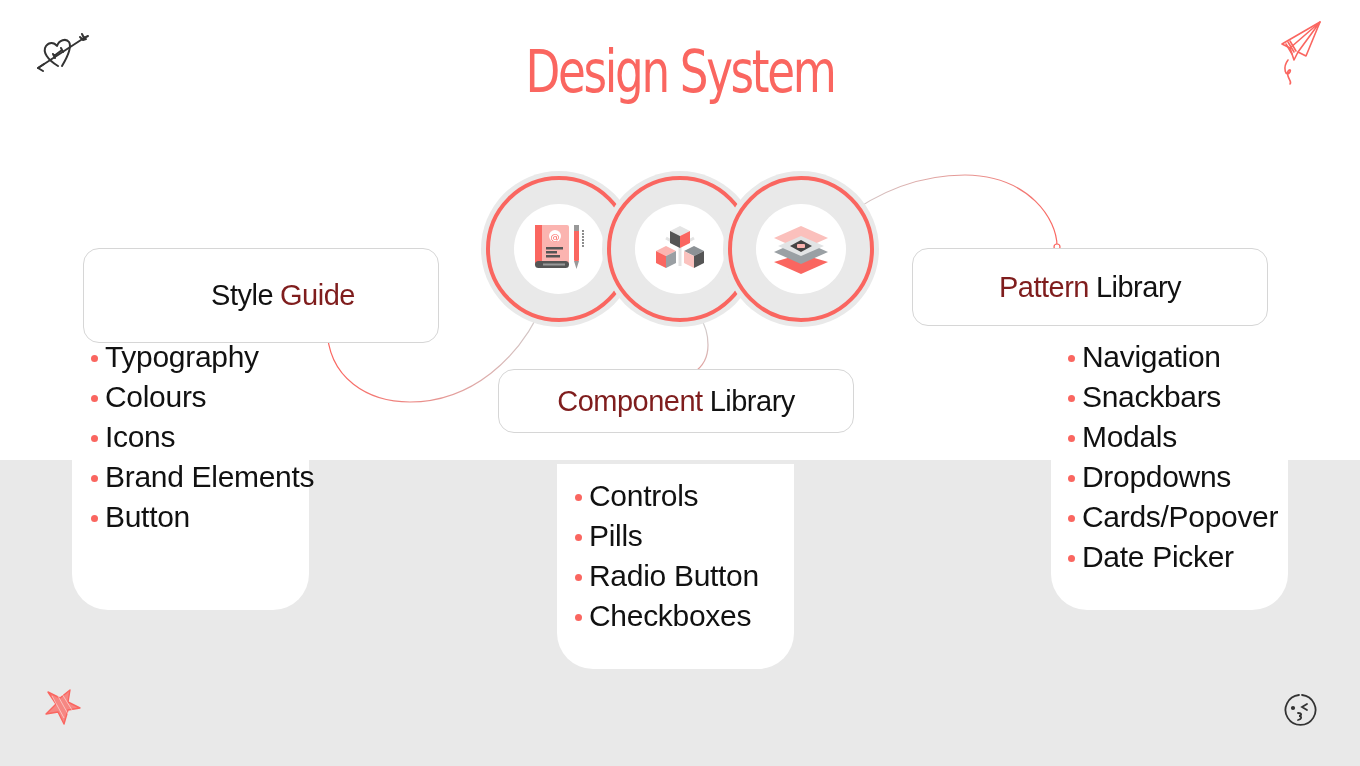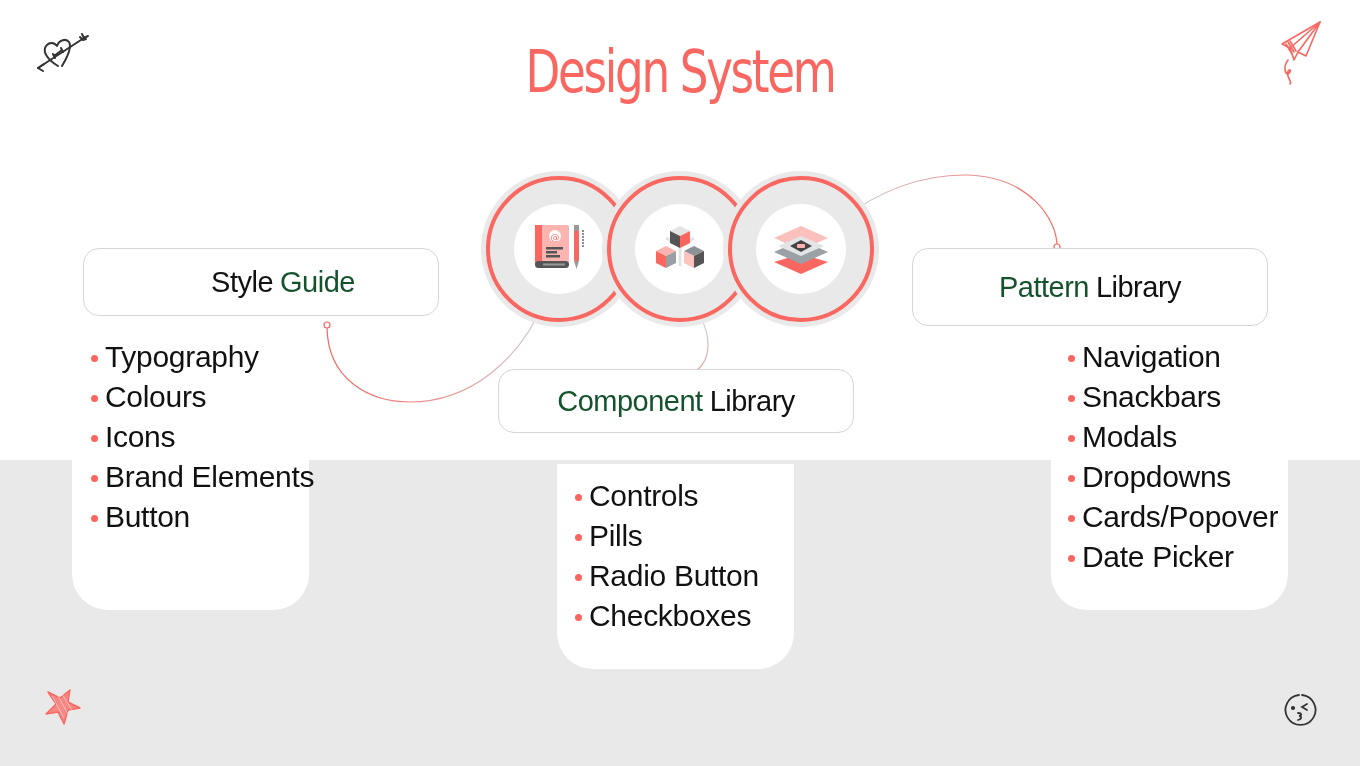--- a/index.html
+++ b/index.html
@@ -28,21 +28,21 @@
     .list-card {
       position: absolute; background: #ffffff;
       border-radius: 0 0 36px 36px;
     }
     .header-box {
       position: absolute; background: #ffffff;
       border: 1.5px solid #d6d6d6; border-radius: 16px;
       display: flex; align-items: center; justify-content: center;
       font-size: 29px; letter-spacing: -0.5px;
     }
-    .accent { color: #14532d; }
+    .accent { color: #7f1d1d; }
     .dark { color: #111111; }
     .gap { display: inline-block; width: 7px; }
     .list { position: absolute; list-style: none; }
     .list li {
       font-size: 30px; height: 40px; line-height: 40px;
       display: flex; align-items: center; letter-spacing: -0.3px;
     }
     .bullet {
       display: inline-block; width: 7px; height: 7px; border-radius: 50%;
       background: #fa6660; margin-right: 7px; margin-top: 2px;
@@ -187,21 +187,21 @@
       <path d="M29 18 L56 30 L29 42 L2 30 Z" fill="#9aa0a4"></path>
       <path d="M29 4 L56 16 L29 28 L2 16 Z" fill="#fbc0bc"></path>
       <path d="M29 14 L52 24 L29 34 L6 24 Z" fill="#e2e4e5"></path>
       <path d="M29 18 L40 24 L29 30 L18 24 Z" fill="#444"></path>
       <rect x="25" y="22" width="8" height="4" rx="1" fill="#fbb4b0"></rect>
     </svg>
   </div>
 </div>
 
 <div class="list-card" style="left:72px;top:326px;width:237px;height:284px;"></div>
-<div class="header-box" style="left:83px;top:248px;width:356px;height:68px;padding-left:44px;">
+<div class="header-box" style="left:83px;top:248px;width:356px;height:95px;padding-left:44px;">
   <span class="dark">Style</span>
     <span class="gap"></span>
     <span class="accent">Guide</span>
 </div>
 <ul class="list" style="left:91px;top:337px;">
   <li>
       <span class="bullet"></span>
       <span>Typography</span>
     </li>
   <li>

